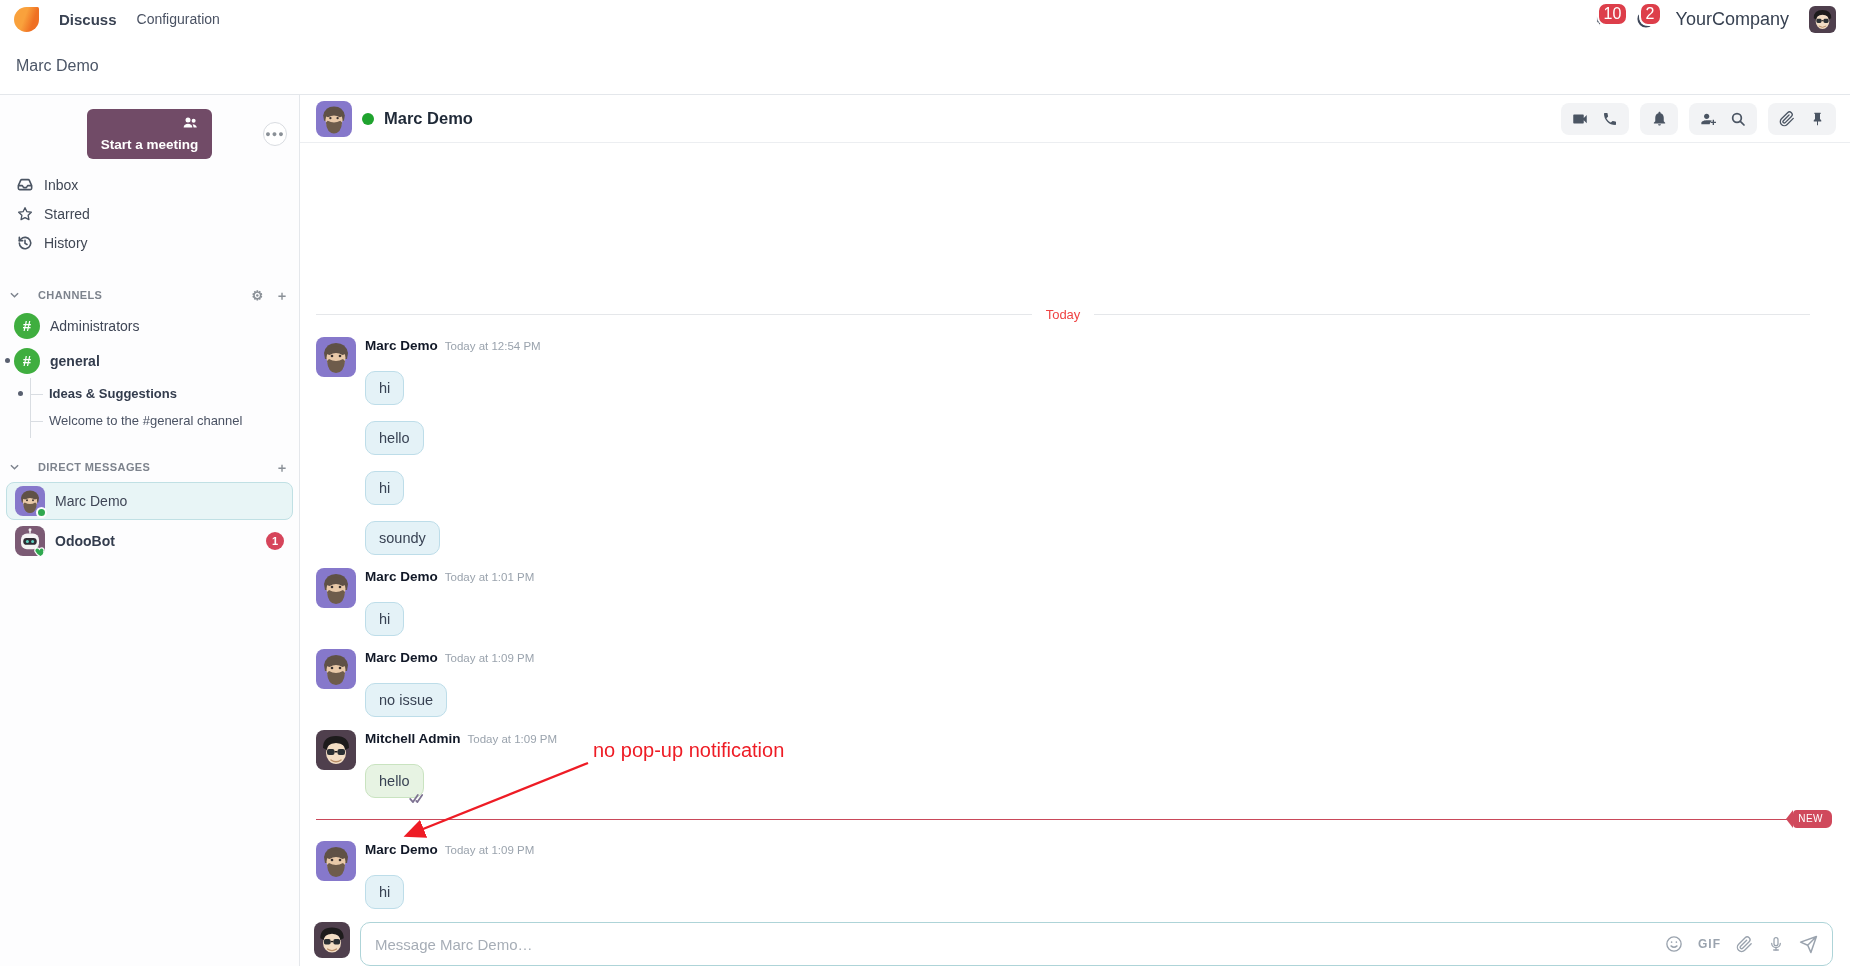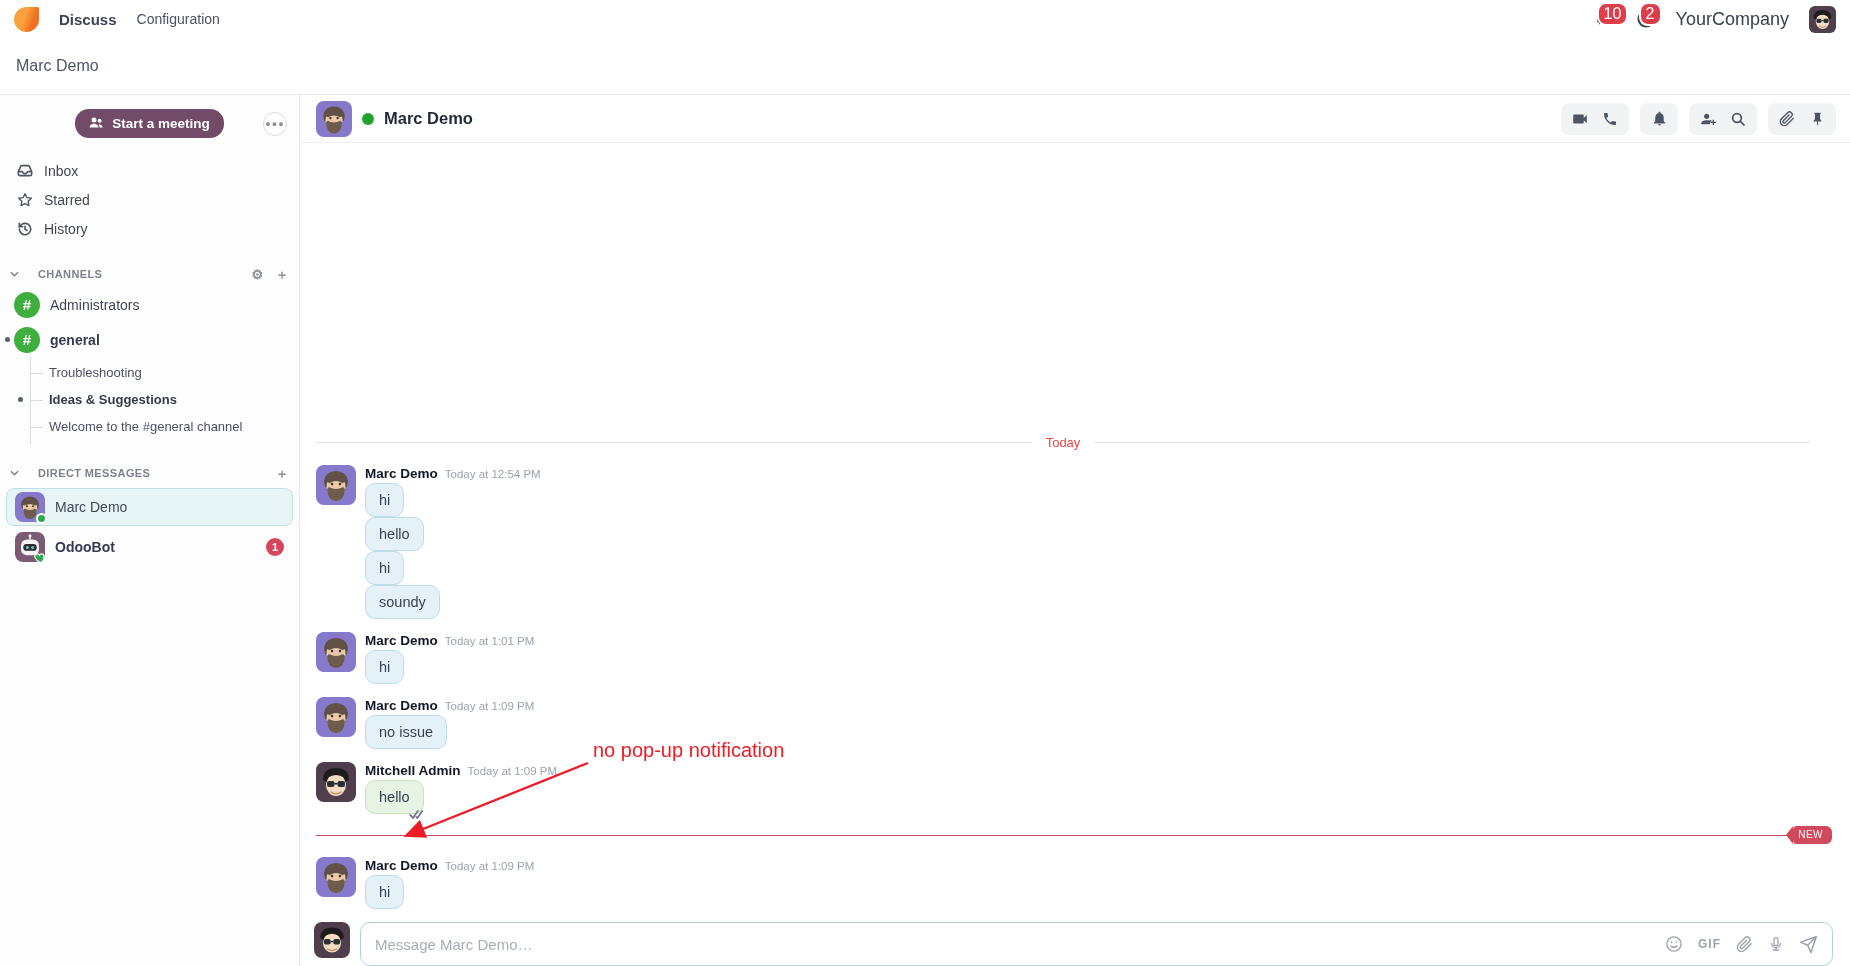--- a/index.html
+++ b/index.html
@@ -23,28 +23,28 @@
   .crumb-bar { height:57px; display:flex; align-items:center; padding:0 16px;
                border-bottom:1px solid #e4e7eb; background:#fff; }
   .crumb { font-size:16px; color:#4c5667; }
 
   
   .app-body { display:flex; height:871px; }
 
   
   .sidebar { width:300px; flex-shrink:0; border-right:1px solid #e4e7eb; background:#fdfdfe; padding-top:10px; }
   .start-row { position:relative; display:flex; justify-content:center; align-items:center; padding:4px 0 12px; }
-  .btn-start { display:flex; align-items:flex-start; gap:8px; background:#714b67; color:#fff; border:none;
-               font-size:13.5px; font-weight:700; padding:7px 14px; border-radius:14px; cursor:pointer;
-               font-family:"Liberation Sans", sans-serif;}
+  .btn-start { display:flex; align-items:flex-end; gap:8px; background:#714b67; color:#fff; border:none;
+               font-size:13.5px; font-weight:700; padding:7px 14px; border-radius:6px; cursor:pointer;
+               font-family:"Liberation Sans", sans-serif;flex-direction:column;}
   .btn-ellipsis { position:absolute; right:12px; width:24px; height:24px; border-radius:50%;
                   border:1px solid #d9dce1; background:#fff; color:#8a9097; font-size:9px; letter-spacing:1px;
                   display:flex; align-items:center; justify-content:center; cursor:pointer; }
   .mailboxes { padding:6px 0 2px; }
-  .mb-item { height:29px; display:flex; align-items:center; gap:11px; padding:0 17px; font-size:14px; color:#404754; cursor:pointer; }
+  .mb-item { height:29px; display:flex; gap:11px; padding:0 17px; font-size:14px; color:#404754; cursor:pointer; }
   .mb-item svg { color:#4b5563; }
   .sec-head { margin-top:16px; height:26px; display:flex; align-items:center; gap:19px; padding:0 10px;
               color:#7d838d; font-size:11px; font-weight:700; letter-spacing:.4px; }
   .sec-tools { margin-left:auto; display:flex; align-items:center; gap:12px; color:#8a9097; }
   .sec-tools .tool { cursor:pointer; font-size:13px; line-height:1; }
   .chan-item { position:relative; height:35px; display:flex; align-items:center; gap:10px; padding-left:14px; cursor:pointer; }
   .hash-circle { width:26px; height:26px; border-radius:50%; background:#3fae3f; color:#fff;
                  display:flex; align-items:center; justify-content:center; font-weight:700; font-size:15px; }
   .chan-name { font-size:14px; color:#3f4656; }
   .bold { font-weight:700; color:#333c4d; }
@@ -76,21 +76,21 @@
 
   .messages { flex:1; display:flex; flex-direction:column; justify-content:flex-end; padding:0 40px 8px 16px; overflow:hidden; }
   .date-divider { display:flex; align-items:center; gap:14px; color:#ef4444; font-size:13px; margin-bottom:2px; }
   .date-divider .line { flex:1; height:1px; background:#e5e7ea; }
   .msg-group { display:flex; gap:9px; margin-top:13px; }
   .msg-body { display:flex; flex-direction:column; align-items:flex-start; }
   .msg-head { display:flex; align-items:baseline; gap:7px; line-height:17px; }
   .author { font-weight:700; font-size:13.5px; color:#111827; }
   .time { font-size:11.5px; color:#9aa3ad; }
   .bubble { display:inline-block; background:#e4f2f7; border:1px solid #bddde9; border-radius:10px;
-            padding:8px 13px; font-size:14.5px; color:#384253; margin-top:0; position:relative; }
+            padding:8px 13px; font-size:14.5px; color:#384253; margin-top:16px; position:relative; }
   .bubble.self { background:#e7f3e3; border-color:#c9e3c0; }
   .checks { position:absolute; right:-2px; bottom:-7px; color:#7d7292; }
 
   .new-divider { display:flex; align-items:center; margin:12px -22px 0 0; }
   .new-divider .line { flex:1; height:1px; background:#c9495a; }
   .new-badge { position:relative; background:#d0495c; color:#fff; font-size:10px; font-weight:400;
                letter-spacing:.5px; padding:4px 9px 4px 5px; border-radius:4px 6px 6px 4px; line-height:1; }
   .new-badge::before { content:''; position:absolute; left:-7px; top:0; width:0; height:0;
                        border-top:9px solid transparent; border-bottom:9px solid transparent; border-right:7px solid #d0495c; }
 
@@ -231,23 +231,20 @@
       <span class="chan-name">Administrators</span>
     </div>
     <div class="chan-item">
       <span class="unread-dot"></span>
       <span class="hash-circle">#</span>
       <span class="chan-name bold">general</span>
     </div>
 
     <div class="threads">
       <div class="thread">
-        <span>Troubleshooting</span>
-      </div>
-      <div class="thread">
         <span class="unread-dot"></span>
         <span class="bold">Ideas &amp; Suggestions</span>
       </div>
       <div class="thread">
         <span>Welcome to the #general channel</span>
       </div>
     </div>
 
     <div class="sec-head">
       <svg width="9" height="6" viewBox="0 0 10 6" fill="none" stroke="#7d838d" stroke-width="1.6">

